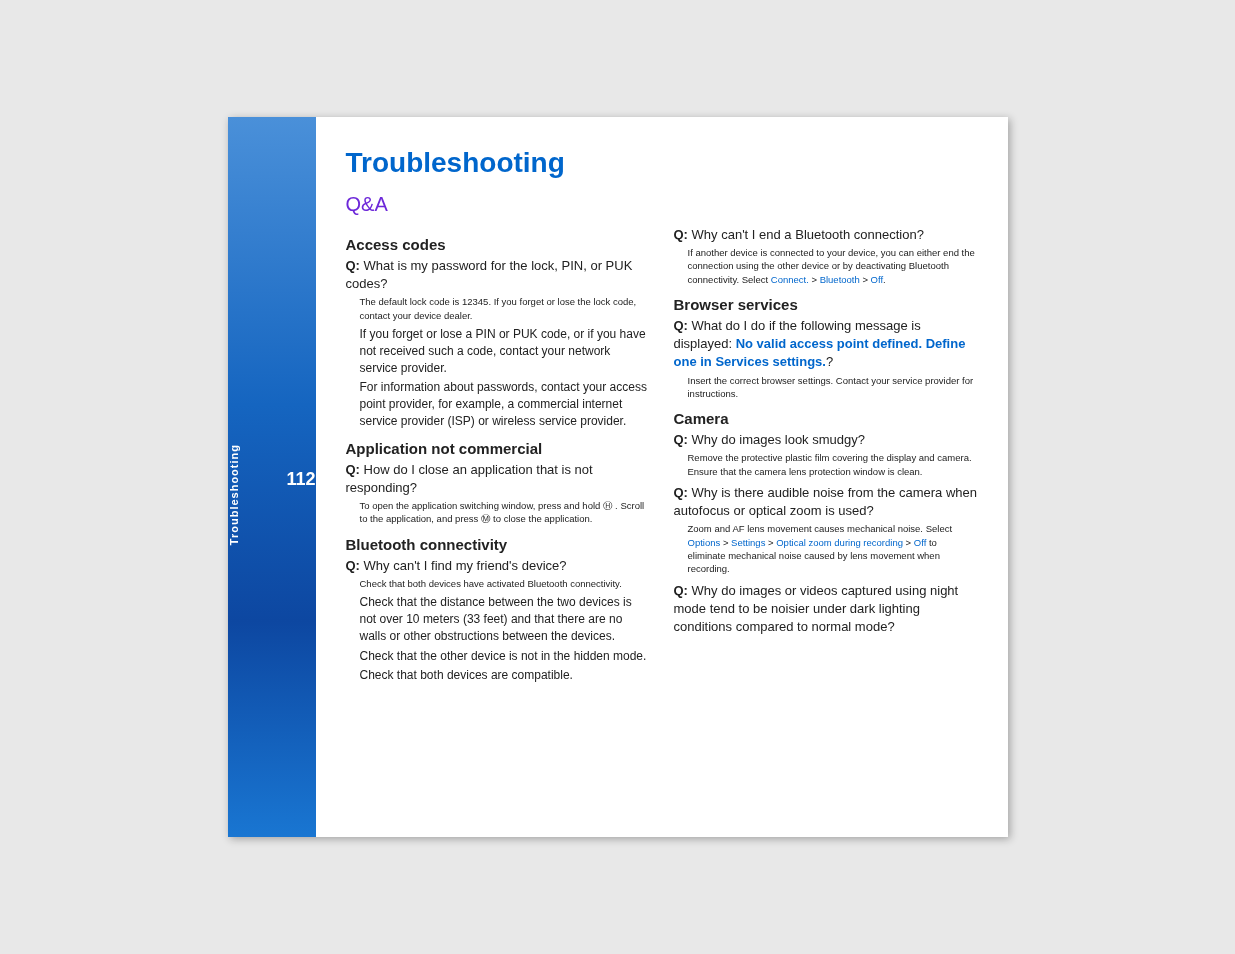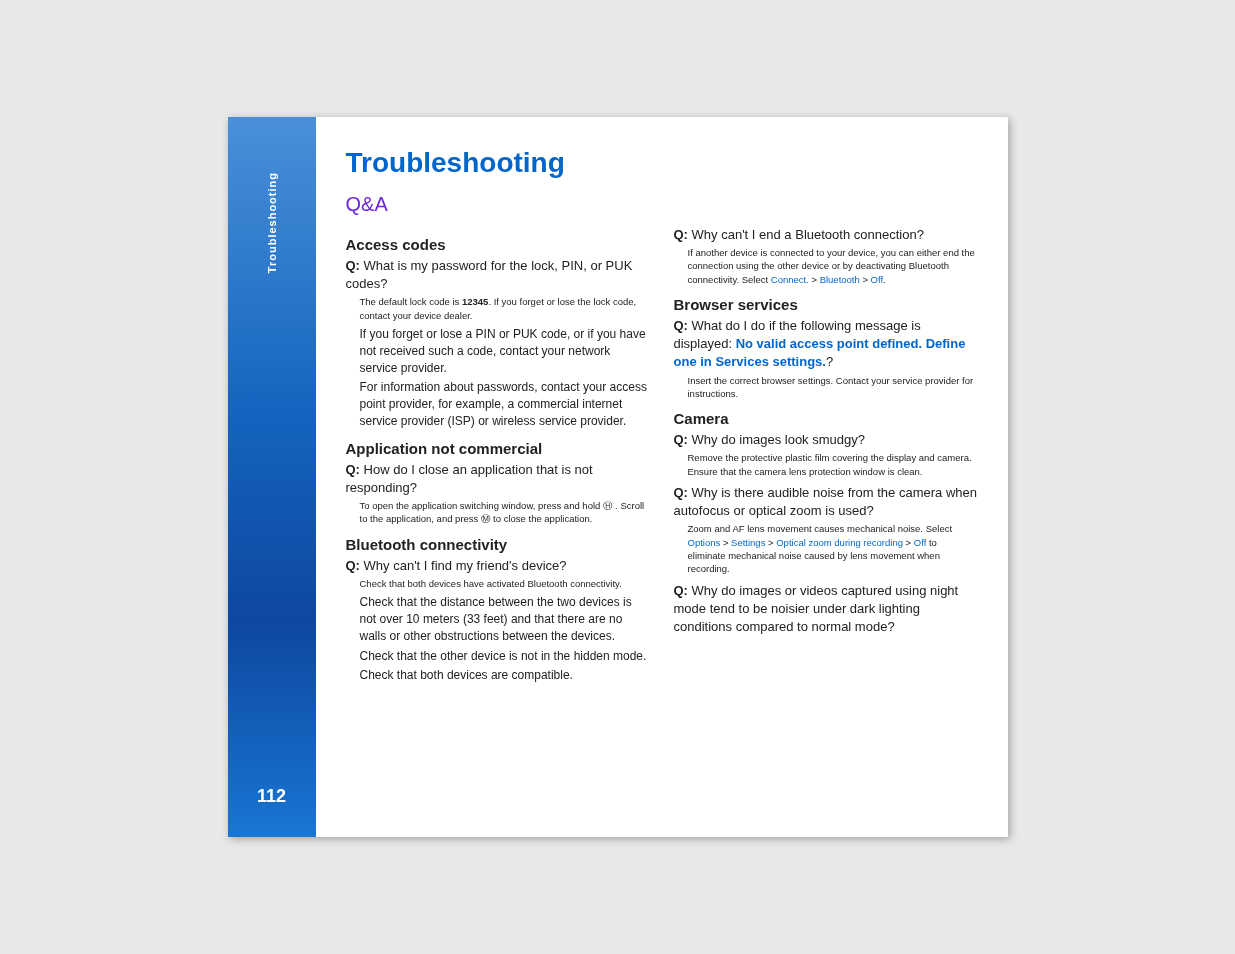--- a/index.html
+++ b/index.html
@@ -21,21 +21,21 @@
       position: relative;
       box-shadow: 2px 2px 8px rgba(0,0,0,0.3);
     }
 
     
     .sidebar {
       width: 88px;
       height: 100%;
       background: linear-gradient(to bottom, #4a90d9 0%, #1565c0 40%, #0d47a1 70%, #1976d2 100%);
       display: flex;
-      flex-direction: column;
+      flex-direction: row;
       align-items: center;
       justify-content: space-between;
       padding: 35px 0 20px 0;
       position: relative;
     }
 
     .sidebar-label {
       writing-mode: vertical-rl;
       transform: rotate(180deg);
       color: #ffffff;
@@ -120,21 +120,21 @@
       line-height: 1.4;
       margin-bottom: 4px;
     }
 
     .answer-block .link-text {
       color: #0066cc;
       font-weight: normal;
     }
 
     .answer-block .bold-text {
-      font-weight: bold;
+      font-weight: normal;
     }
 
     .sub-answer {
       margin-left: 14px;
       font-size: 12px;
       color: #222;
       line-height: 1.4;
       margin-bottom: 3px;
     }
   </style>

